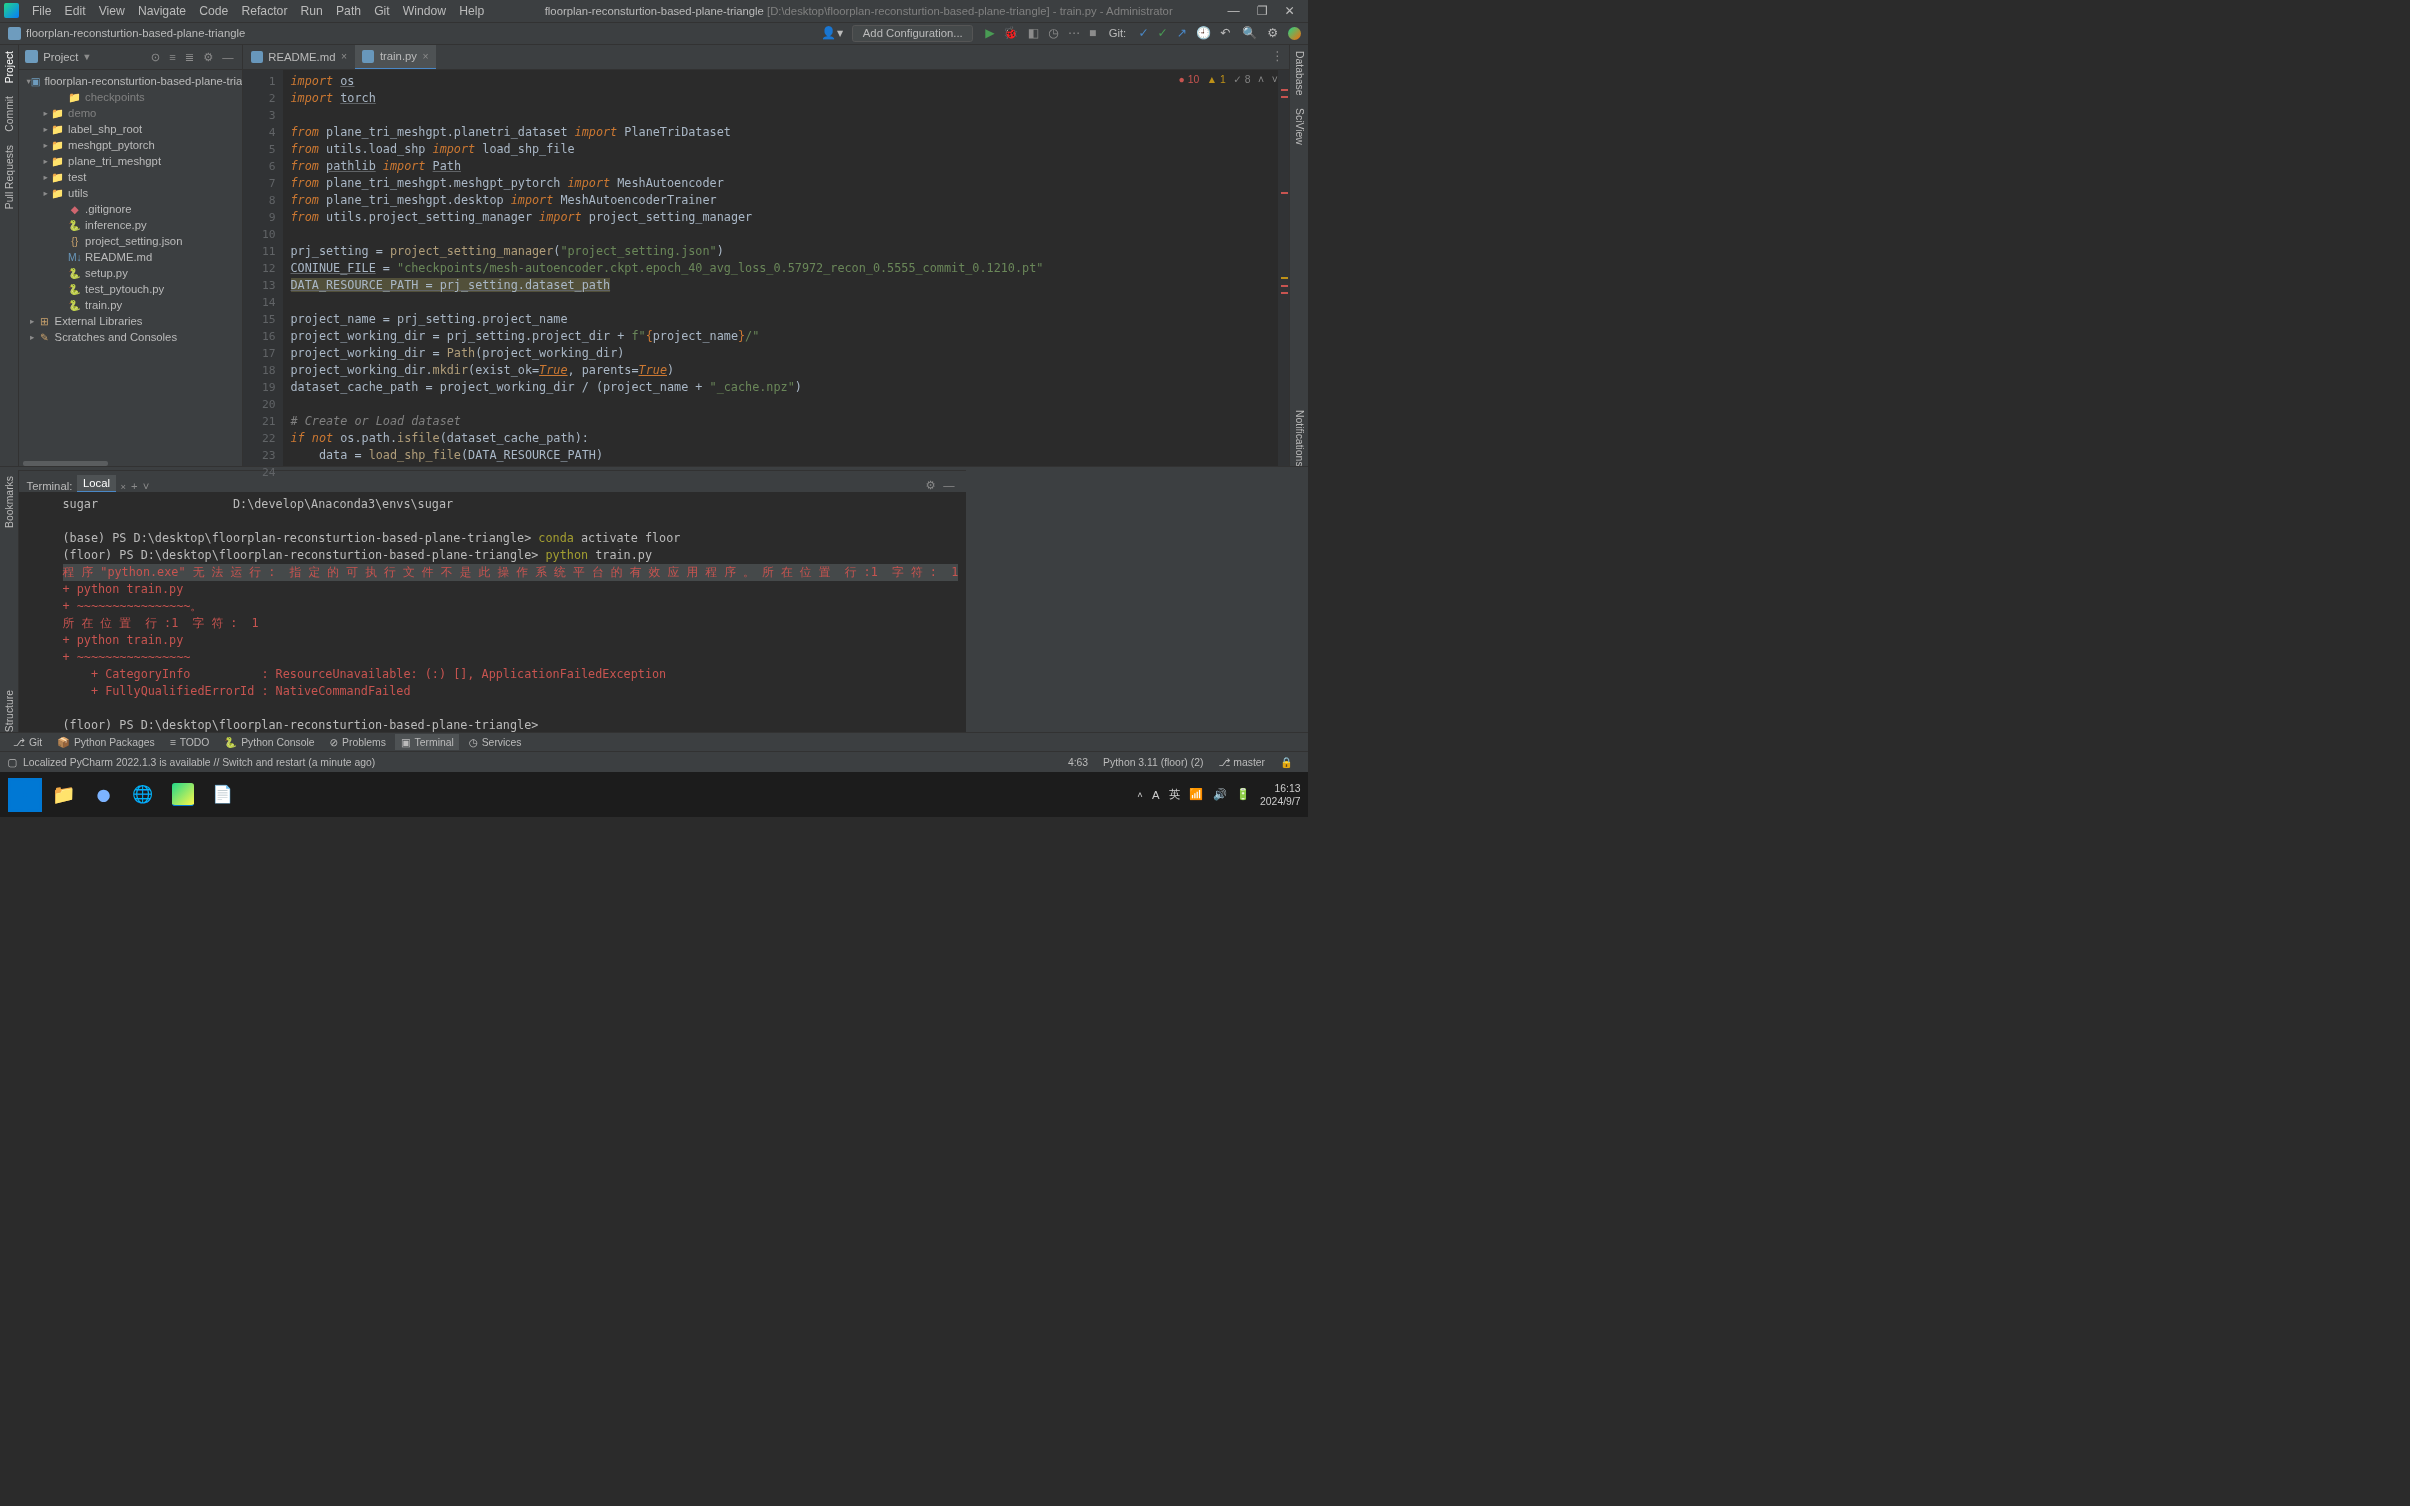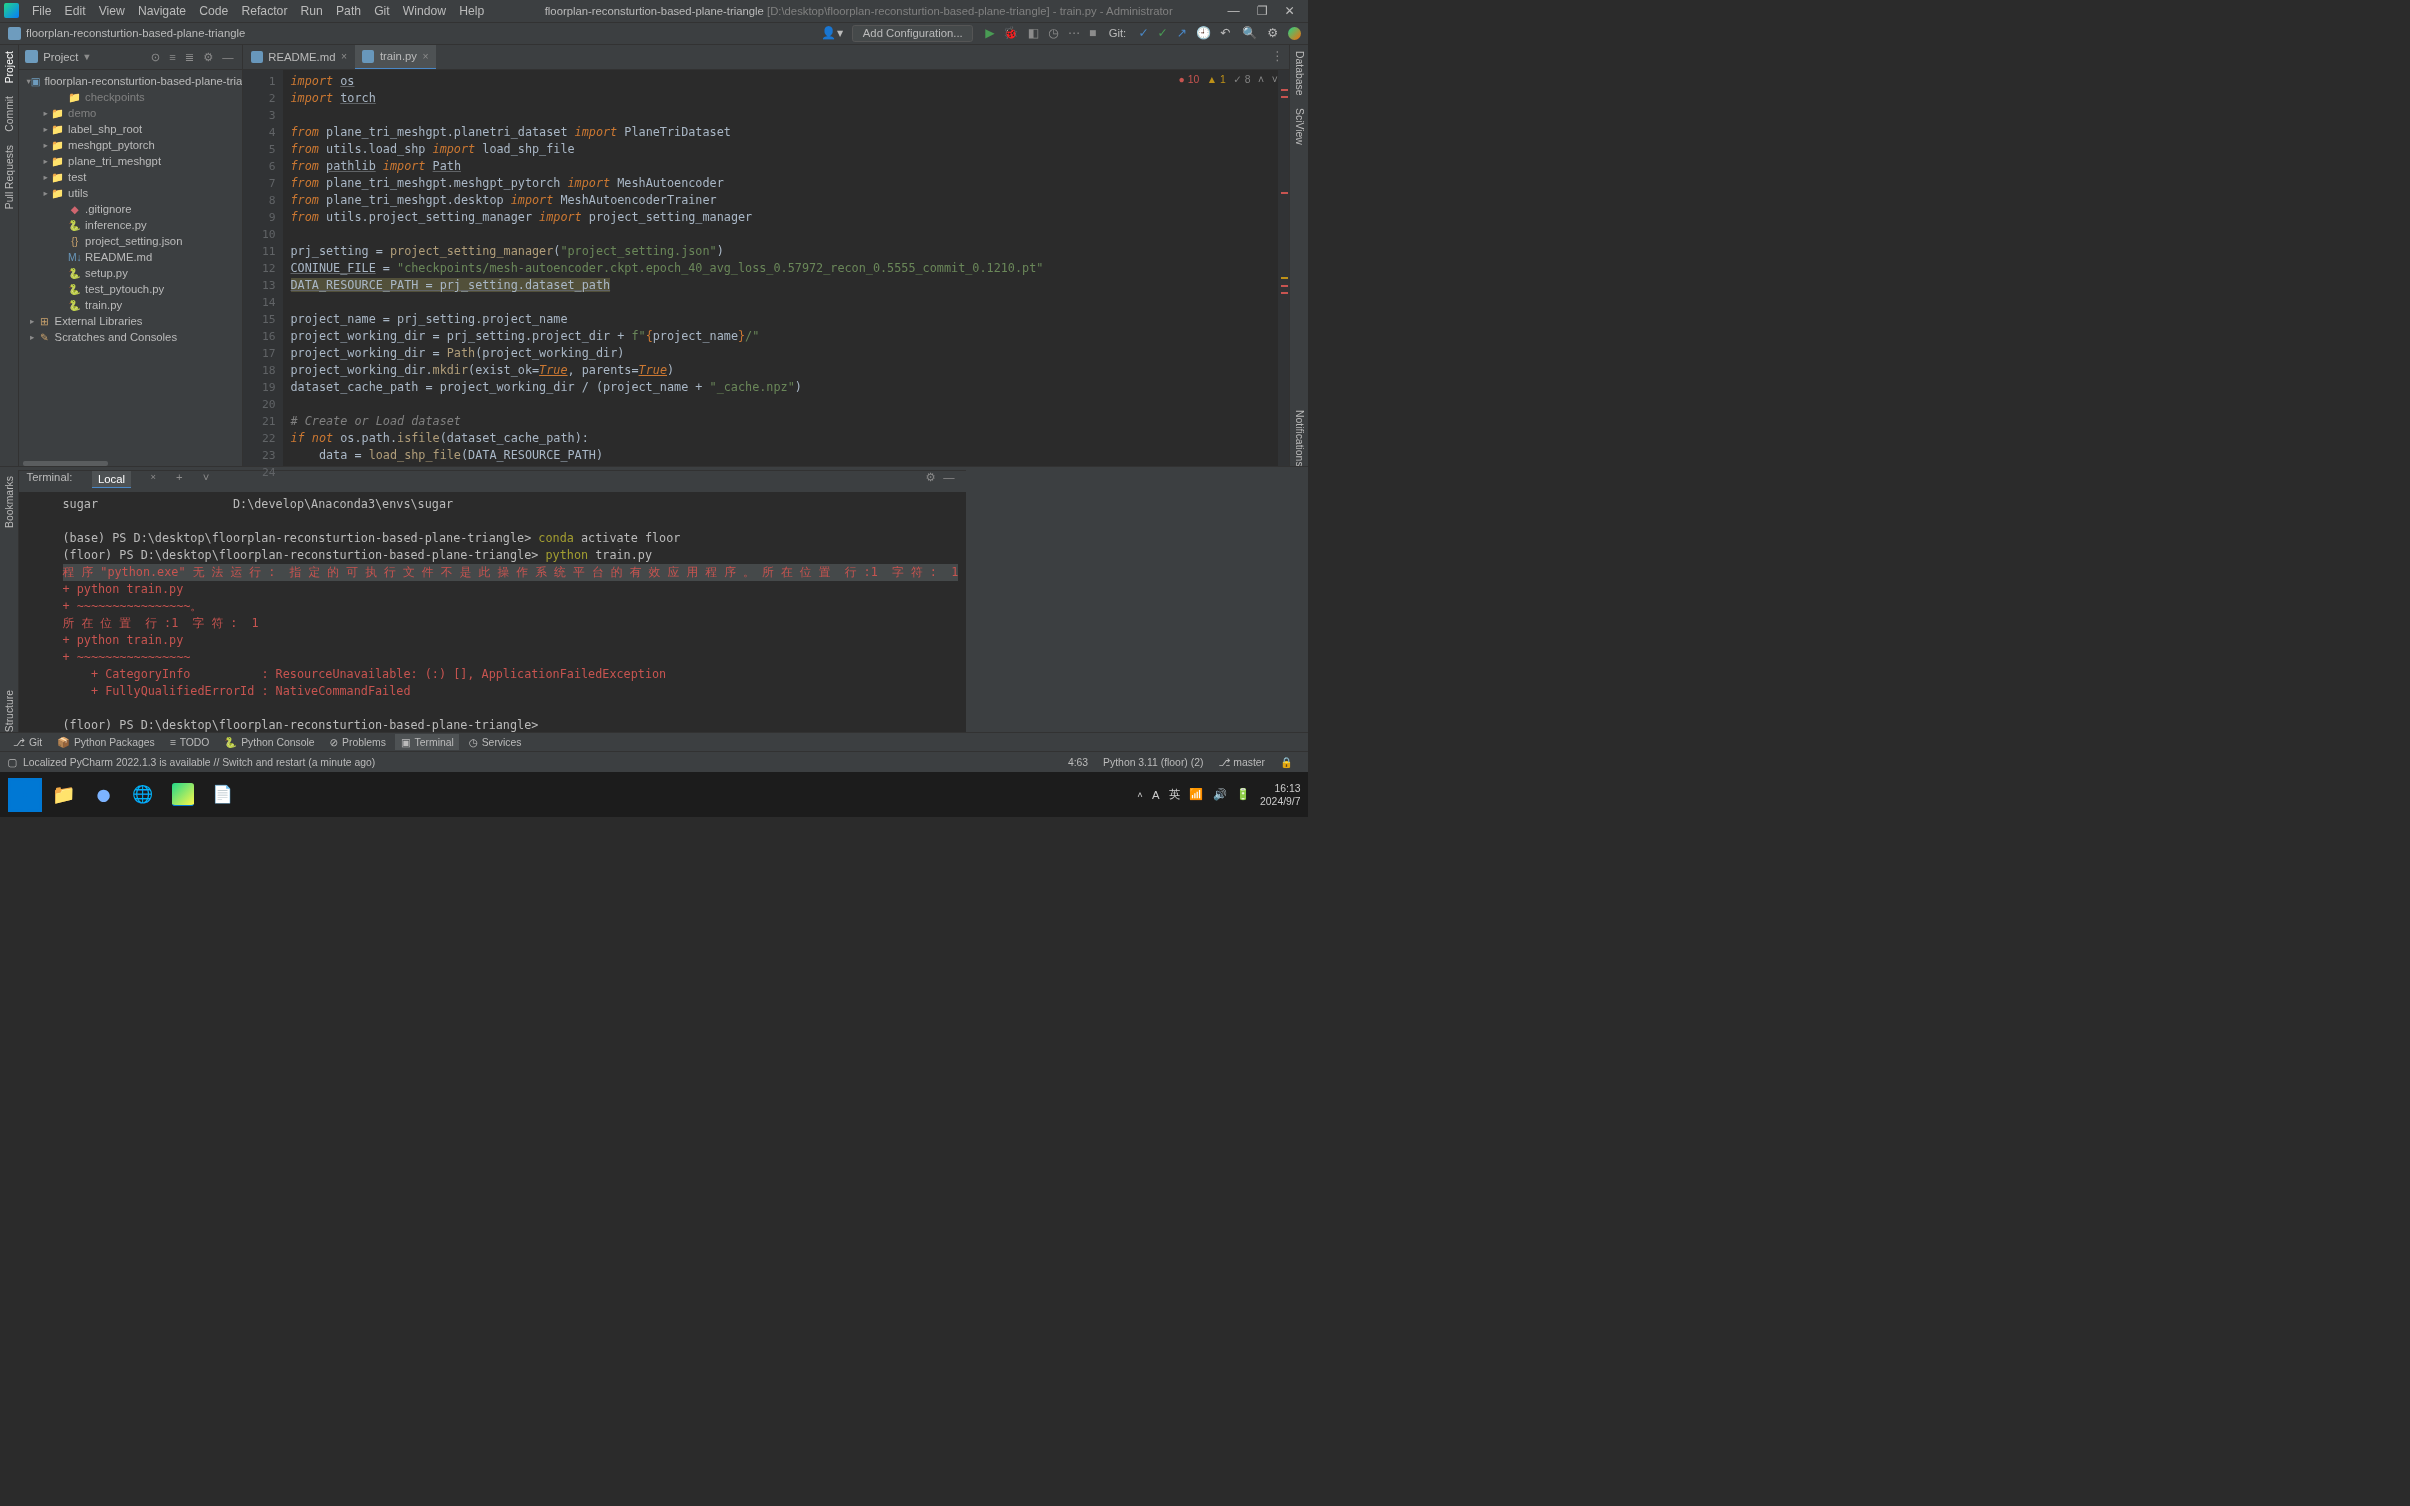--- a/index.html
+++ b/index.html
@@ -104,21 +104,21 @@
 .rtoolstrip{width:19px;background:#3c3f41;border-left:0.9px solid #323232;display:flex;flex-direction:column;align-items:center;padding-top:5.6px;gap:13px;}
 .rtoolstrip .vlabel{writing-mode:vertical-rl;font-size:10.4px;color:#bbbbbb;cursor:pointer;}
 
 
 .hsplitter{height:3.8px;background:#3c3f41;cursor:row-resize;border-top:0.9px solid #323232;}
 .project-scroller{height:5.6px;background:#3c3f41;}
 .project-scroller .thumb{height:5.6px;width:85px;background:#5a5d5f;margin-left:3.8px;border-radius:1.9px;}
 
 
 .terminal-panel{height:262px;background:#2b2b2b;display:flex;flex-direction:column;border-top:0.9px solid #323232;}
-.terminal-header{height:21px;background:#3c3f41;display:flex;align-items:flex-start;padding:0 7.5px;font-size:11.3px;gap:20px;}
+.terminal-header{height:21px;background:#3c3f41;display:flex;align-items:flex-end;padding:0 7.5px;font-size:11.3px;gap:5px;}
 .terminal-header .title{color:#bbbbbb;}
 .terminal-header .tab{padding:1.9px 5.6px;color:#bbbbbb;}
 .terminal-header .tab.active{border-bottom:1.9px solid #4a88c7;color:#fff;}
 .terminal-header .tabclose{color:#8c8c8c;font-size:9.4px;}
 .terminal-header .add{color:#8c8c8c;cursor:pointer;}
 .terminal-header .dd{color:#8c8c8c;cursor:pointer;}
 .terminal-header .spacer{flex:1;}
 .terminal-header .ricons span{color:#8c8c8c;margin:0 3.8px;cursor:pointer;}
 .terminal-body{flex:1;font-family:Consolas,monospace;font-size:11.8px;line-height:17px;padding:3.8px 7.5px;color:#bbbbbb;white-space:pre-wrap;overflow:hidden;margin-left:36px;}
 .terminal-body .cy{color:#a39e31;}

